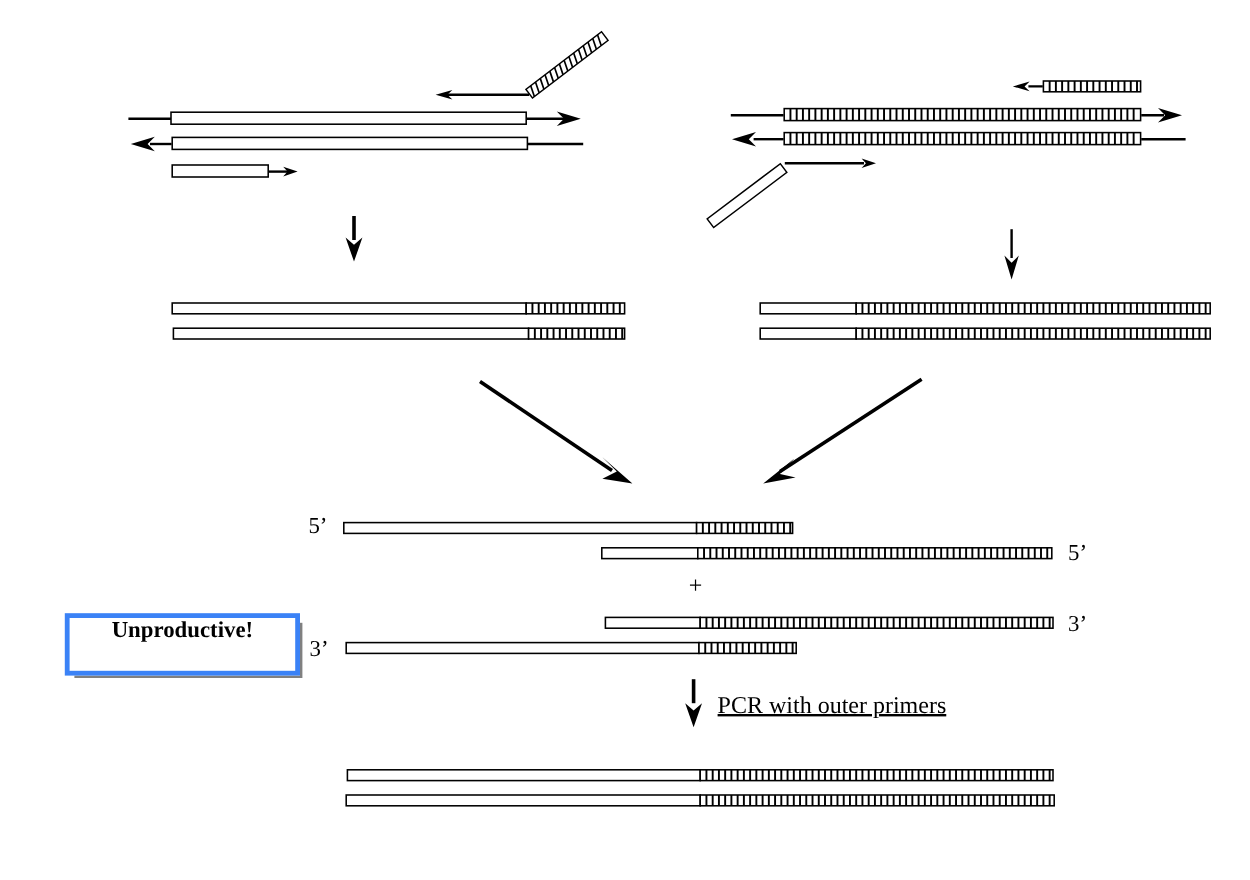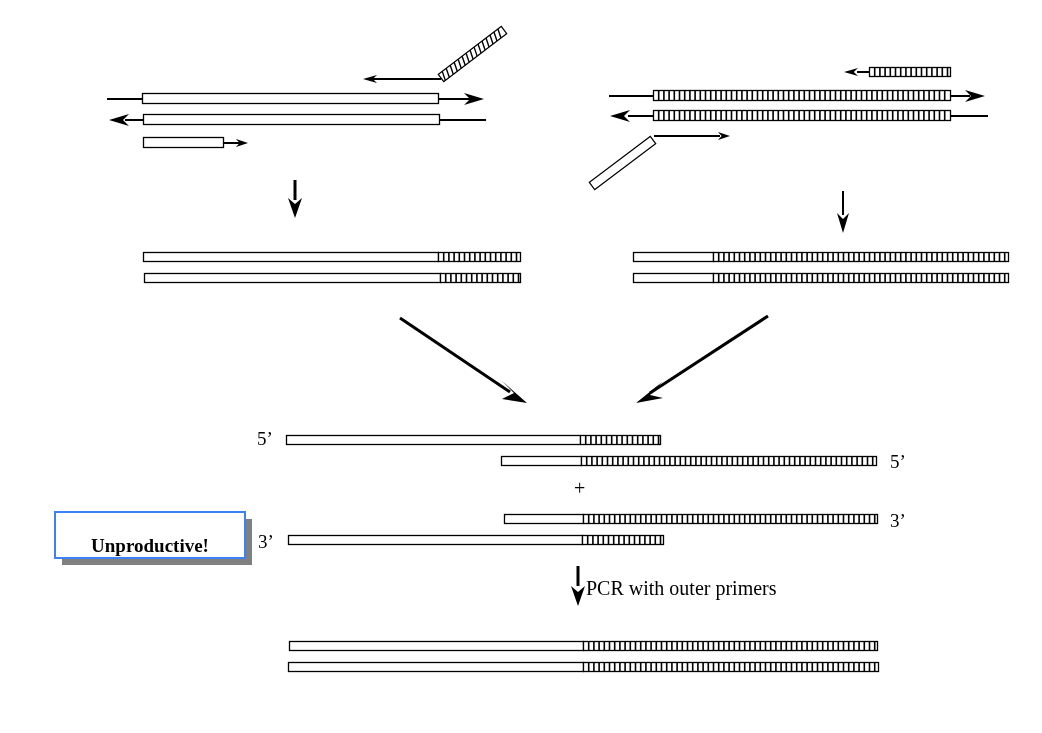--- a/index.html
+++ b/index.html
@@ -3,22 +3,22 @@
   <meta charset="utf-8">
   <style>
     html, body { margin: 0; padding: 0; background: #ffffff; }
     body { width: 1042px; height: 733px; position: relative; overflow: hidden; }
     #diagram { position: absolute; left: 0; top: 0; width: 1042px; height: 733px; }
     .lbl { position: absolute; font-family: "Liberation Serif", serif; color: #000; white-space: nowrap; line-height: 1; }
     .prime { font-size: 19px; }
     .plus { font-size: 20px; }
     .pcr { font-size: 19px; font-weight: bold; }
     #unproductive-shadow { position: absolute; left: 62px; top: 519px; width: 190px; height: 46px; background: #808080; }
-    #unproductive-box { position: absolute; left: 54px; top: 511px; width: 188px; height: 44px; background: #fff; border: 2px solid #3b82f6;
-      display: flex; align-items: flex-end; justify-content: center; font-family: "Liberation Serif", serif; font-weight: bold; font-size: 19px; }
+    #unproductive-box { position: absolute; left: 54px; top: 511px; width: 188px; height: 44px; background: #fff; border: 4px solid #3b82f6;
+      display: flex; align-items: flex-start; justify-content: center; font-family: "Liberation Serif", serif; font-weight: bold; font-size: 19px; }
   </style>
 </head>
 <body>
 
 <svg id="diagram" xmlns="http://www.w3.org/2000/svg" width="1042" height="733" viewBox="0 0 1042 733">
     <line x1="107" y1="99" x2="143" y2="99" stroke="#000000" stroke-width="2"></line>
     <rect x="142.5" y="93.5" width="296" height="10" fill="#ffffff" stroke="#000000" stroke-width="1.3"></rect>
     <line x1="439" y1="99" x2="470" y2="99" stroke="#000000" stroke-width="2"></line>
     <polygon points="484,99 464,93 470,99 464,105" fill="#000000"></polygon>
     <line x1="125" y1="120" x2="143" y2="120" stroke="#000000" stroke-width="2"></line>
@@ -119,18 +119,18 @@
     <g>
       <path d="M588.7,662.5V671.5M593.9000000000001,662.5V671.5M599.1000000000001,662.5V671.5M604.3000000000002,662.5V671.5M609.5000000000002,662.5V671.5M614.7000000000003,662.5V671.5M619.9000000000003,662.5V671.5M625.1000000000004,662.5V671.5M630.3000000000004,662.5V671.5M635.5000000000005,662.5V671.5M640.7000000000005,662.5V671.5M645.9000000000005,662.5V671.5M651.1000000000006,662.5V671.5M656.3000000000006,662.5V671.5M661.5000000000007,662.5V671.5M666.7000000000007,662.5V671.5M671.9000000000008,662.5V671.5M677.1000000000008,662.5V671.5M682.3000000000009,662.5V671.5M687.5000000000009,662.5V671.5M692.700000000001,662.5V671.5M697.900000000001,662.5V671.5M703.100000000001,662.5V671.5M708.3000000000011,662.5V671.5M713.5000000000011,662.5V671.5M718.7000000000012,662.5V671.5M723.9000000000012,662.5V671.5M729.1000000000013,662.5V671.5M734.3000000000013,662.5V671.5M739.5000000000014,662.5V671.5M744.7000000000014,662.5V671.5M749.9000000000015,662.5V671.5M755.1000000000015,662.5V671.5M760.3000000000015,662.5V671.5M765.5000000000016,662.5V671.5M770.7000000000016,662.5V671.5M775.9000000000017,662.5V671.5M781.1000000000017,662.5V671.5M786.3000000000018,662.5V671.5M791.5000000000018,662.5V671.5M796.7000000000019,662.5V671.5M801.9000000000019,662.5V671.5M807.100000000002,662.5V671.5M812.300000000002,662.5V671.5M817.500000000002,662.5V671.5M822.7000000000021,662.5V671.5M827.9000000000021,662.5V671.5M833.1000000000022,662.5V671.5M838.3000000000022,662.5V671.5M843.5000000000023,662.5V671.5M848.7000000000023,662.5V671.5M853.9000000000024,662.5V671.5M859.1000000000024,662.5V671.5M864.3000000000025,662.5V671.5M869.5000000000025,662.5V671.5M874.7000000000025,662.5V671.5" stroke="#000000" stroke-width="1.6"></path>
     </g>
   </svg>
 
 <div class="lbl prime" style="left:257px;top:429px;">5’</div>
 <div class="lbl prime" style="left:890px;top:452px;">5’</div>
 <div class="lbl plus" style="left:574px;top:478px;">+</div>
 <div class="lbl prime" style="left:890px;top:511px;">3’</div>
 <div class="lbl prime" style="left:258px;top:532px;">3’</div>
-<div class="lbl pcr" style="left:586px;top:578px;font-weight:normal;font-size:20px;">PCR with outer primers</div>
+<div class="lbl pcr" style="left:598px;top:578px;font-weight:normal;font-size:20px;text-decoration:underline;">PCR with outer primers</div>
 
 <div id="unproductive-shadow"></div>
 <div id="unproductive-box">
   <span>Unproductive!</span>
 </div>
 
 </body></html>

